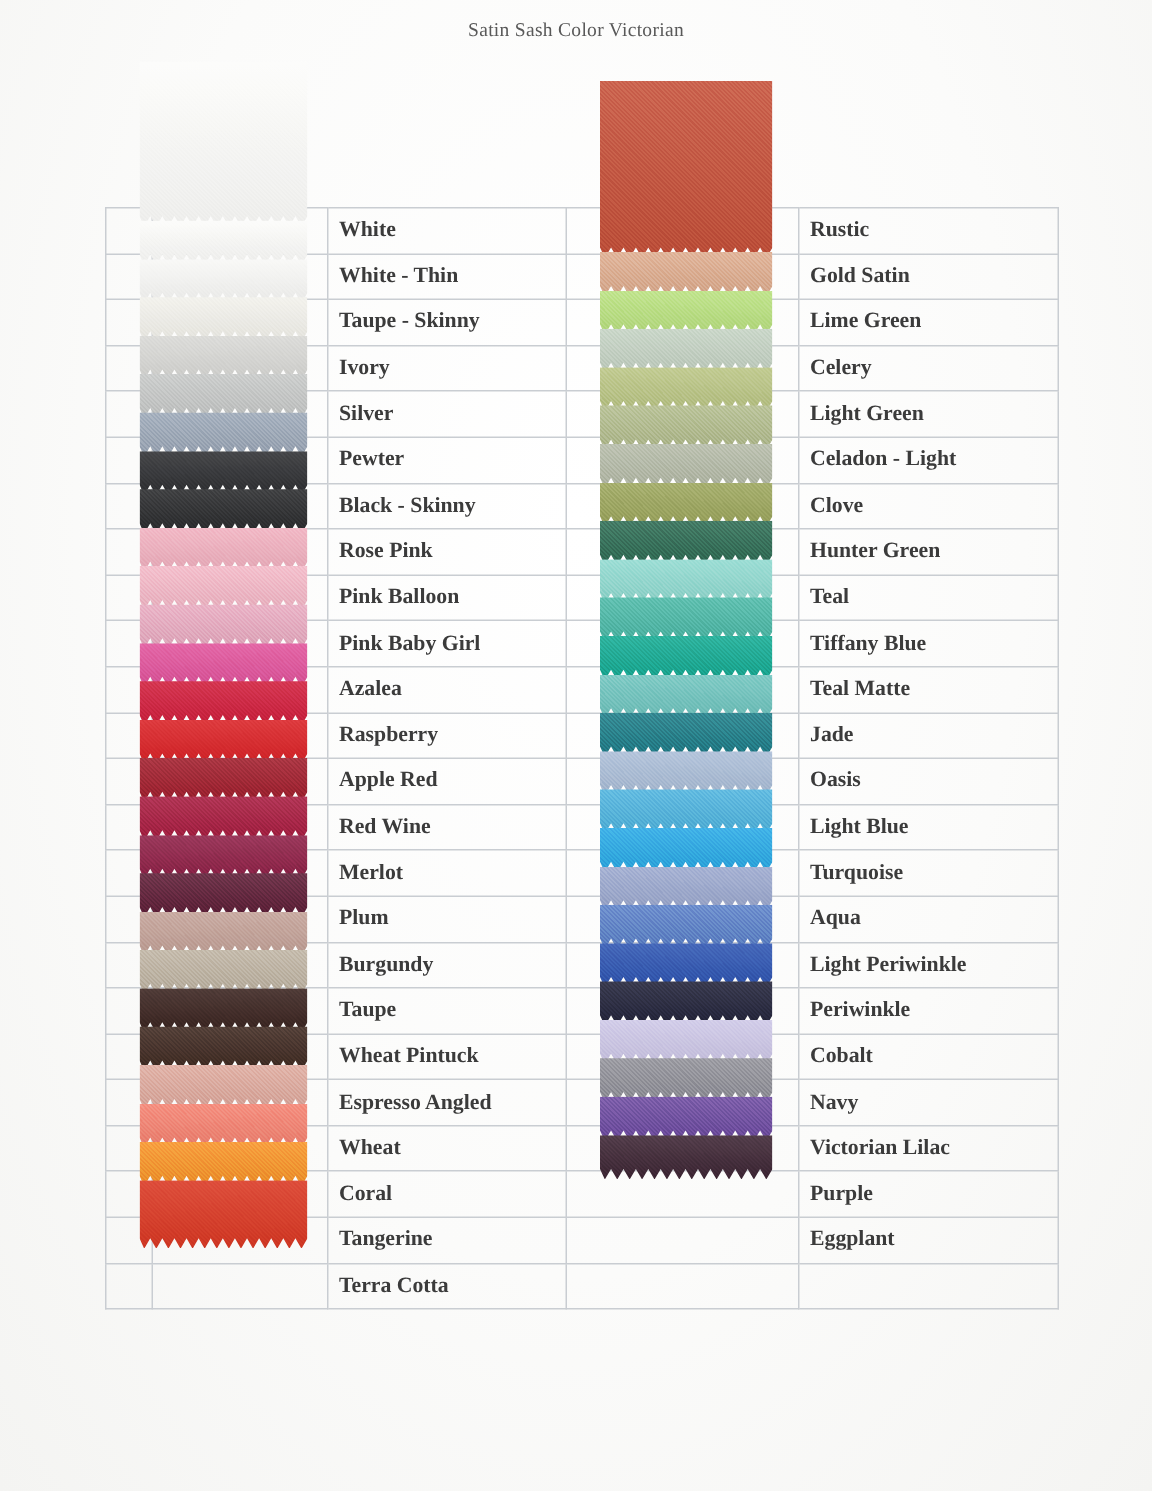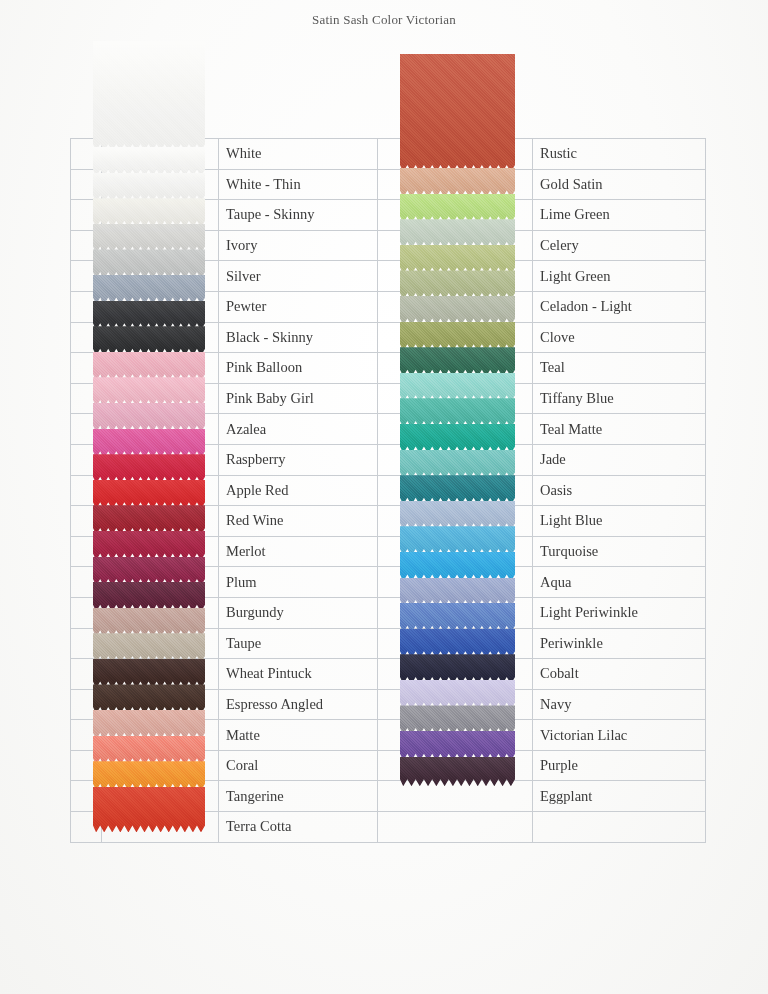--- a/index.html
+++ b/index.html
@@ -55,20 +55,21 @@
   td.c-labelL  { width: 158px; }
   td.c-swatchR { width: 154px; }
   td.c-labelR  { width: 172px; }
 
   .cell-label {
     font-size: 14.5px;
     color: #3b3b3b;
     padding-left: 7px;
     white-space: nowrap;
     font-family: "Liberation Serif", "DejaVu Serif", serif;
+    font-weight: bold;
   }
 
   
   .stack {
     position: absolute;
     z-index: 5;
     pointer-events: none;
   }
   #stack-left  { left: 93px;  top: 41px;  width: 112px; }
   #stack-right { left: 400px; top: 54px;  width: 115px; }
@@ -205,20 +206,31 @@
         </td>
         <td class="c-swatchR"></td>
         <td class="c-labelR">
           <div class="cell-label">Clove</div>
         </td>
       </tr>
       <tr>
         <td class="c-gutter"></td>
         <td class="c-swatchL"></td>
         <td class="c-labelL">
+          <div class="cell-label">Rose Pink</div>
+        </td>
+        <td class="c-swatchR"></td>
+        <td class="c-labelR">
+          <div class="cell-label">Hunter Green</div>
+        </td>
+      </tr>
+      <tr>
+        <td class="c-gutter"></td>
+        <td class="c-swatchL"></td>
+        <td class="c-labelL">
           <div class="cell-label">Pink Balloon</div>
         </td>
         <td class="c-swatchR"></td>
         <td class="c-labelR">
           <div class="cell-label">Teal</div>
         </td>
       </tr>
       <tr>
         <td class="c-gutter"></td>
         <td class="c-swatchL"></td>
@@ -337,21 +349,21 @@
         </td>
         <td class="c-swatchR"></td>
         <td class="c-labelR">
           <div class="cell-label">Navy</div>
         </td>
       </tr>
       <tr>
         <td class="c-gutter"></td>
         <td class="c-swatchL"></td>
         <td class="c-labelL">
-          <div class="cell-label">Matte</div>
+          <div class="cell-label">Wheat</div>
         </td>
         <td class="c-swatchR"></td>
         <td class="c-labelR">
           <div class="cell-label">Victorian Lilac</div>
         </td>
       </tr>
       <tr>
         <td class="c-gutter"></td>
         <td class="c-swatchL"></td>
         <td class="c-labelL">

